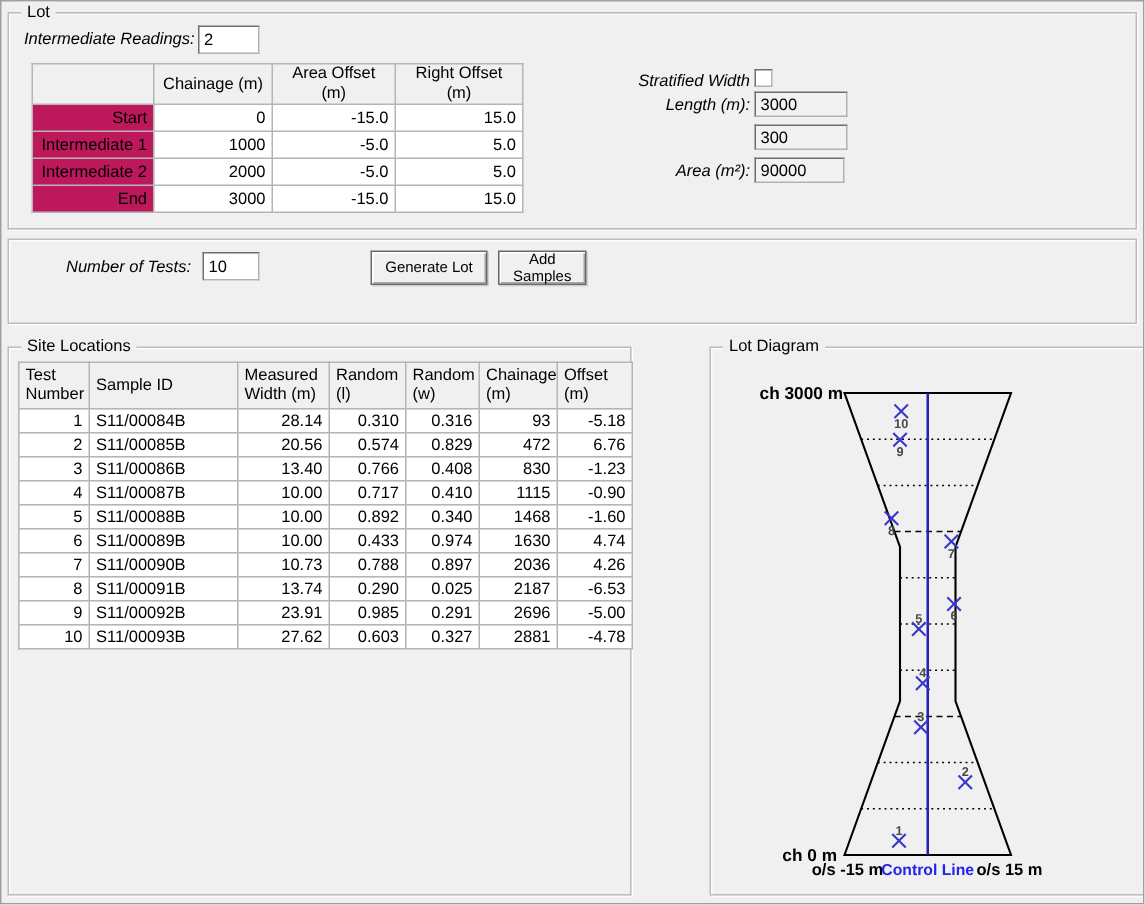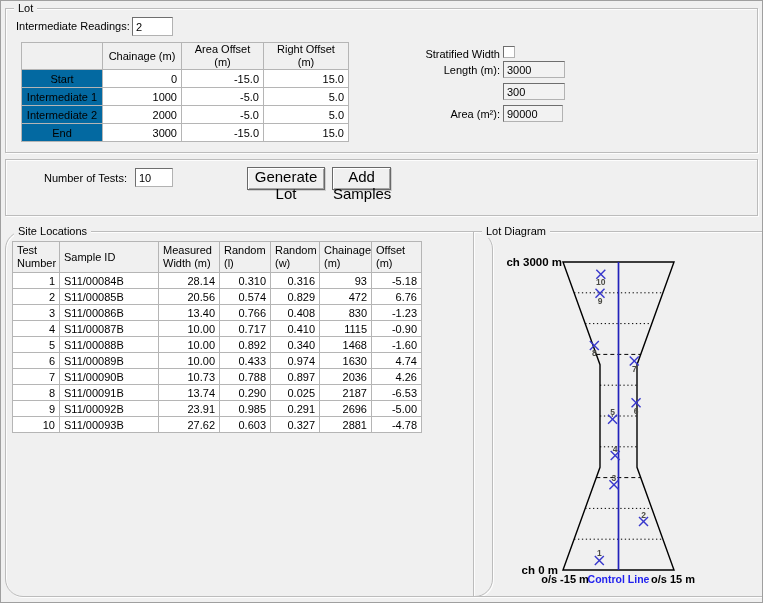--- a/index.html
+++ b/index.html
@@ -24,21 +24,21 @@
     box-sizing:border-box;
   }
   .groupbox .legend{
     position:absolute;
     top:-8px;left:8px;
     background:#f0f0f0;
     padding:0 4px;
     line-height:14px;
     white-space:nowrap;
   }
-  .lbl{position:absolute;white-space:nowrap;}
+  .lbl{position:absolute;white-space:nowrap;font-style:italic;}
   .lbl.r{text-align:right;}
   .tb{
     position:absolute;
     font-family:"Liberation Sans", sans-serif;
     font-size:11px;
     background:#fff;
     border:1px solid;
     border-color:#6e6e6e #b2b2b2 #b2b2b2 #6e6e6e;
     padding:0 3px;
     box-sizing:border-box;
@@ -49,21 +49,21 @@
     position:absolute;
     width:12px;height:12px;
     background:#fff;
     border:1px solid;
     border-color:#6e6e6e #b2b2b2 #b2b2b2 #6e6e6e;
     box-sizing:border-box;
   }
   .btn{
     position:absolute;
     font-family:"Liberation Sans", sans-serif;
-    font-size:15px;
+    font-size:10px;
     background:#f0f0f0;
     border:1px solid #696969;
     box-shadow:inset 1px 1px 0 #ffffff, inset -1px -1px 0 #a3a3a3, 1px 1px 0 #cfcfcf;
     text-align:center;
     box-sizing:border-box;
     padding:0;
     cursor:default;
   }
   table.grid{
     position:absolute;
@@ -79,22 +79,22 @@
     box-sizing:border-box;
   }
   table.grid th{
     background:#f0f0f0;
     font-weight:normal;
     white-space:pre-line;
     line-height:13px;
   }
   table.grid td{background:#ffffff;}
   table.grid td.rowhdr{
-    background:#0369a1;
-    text-align:center;
+    background:#be185d;
+    text-align:right;
   }
   table.grid td.num{text-align:right;}
   #lot-table th{height:14px;text-align:center;}
   #lot-table td{height:18px;}
   #site-table th{height:31px;text-align:left;vertical-align:middle;}
   #site-table td{height:16px;}
   svg text{font-family:"Liberation Sans", sans-serif;}
 </style>
 </head>
 <body>
@@ -162,21 +162,21 @@
     <input class="tb ro" style="left: 497px; top: 96px; width: 60px; height: 17px;" value="90000">
   </div>
 
   <div class="groupbox" style="left:4px;top:158px;width:753px;height:57px;">
     <div class="lbl" style="left:38px;top:12px;">Number of Tests:</div>
     <input class="tb" style="left: 129px; top: 8px; width: 38px; height: 19px;" value="10">
     <button class="btn" style="left:241px;top:7px;width:78px;height:23px;">Generate Lot</button>
     <button class="btn" style="left:326px;top:7px;width:59px;height:23px;">Add Samples</button>
   </div>
 
-  <div class="groupbox" style="left:4px;top:230px;width:488px;height:366px;border-radius:18px;">
+  <div class="groupbox" style="left:4px;top:230px;width:416px;height:366px;">
     <span class="legend">Site Locations</span>
     <table class="grid" id="site-table" style="left:6px;top:9px;width:409px;">
       <colgroup>
           <col style="width: 47px;">
           <col style="width: 99px;">
           <col style="width: 61px;">
           <col style="width: 51px;">
           <col style="width: 49px;">
           <col style="width: 52px;">
           <col style="width: 50px;">

